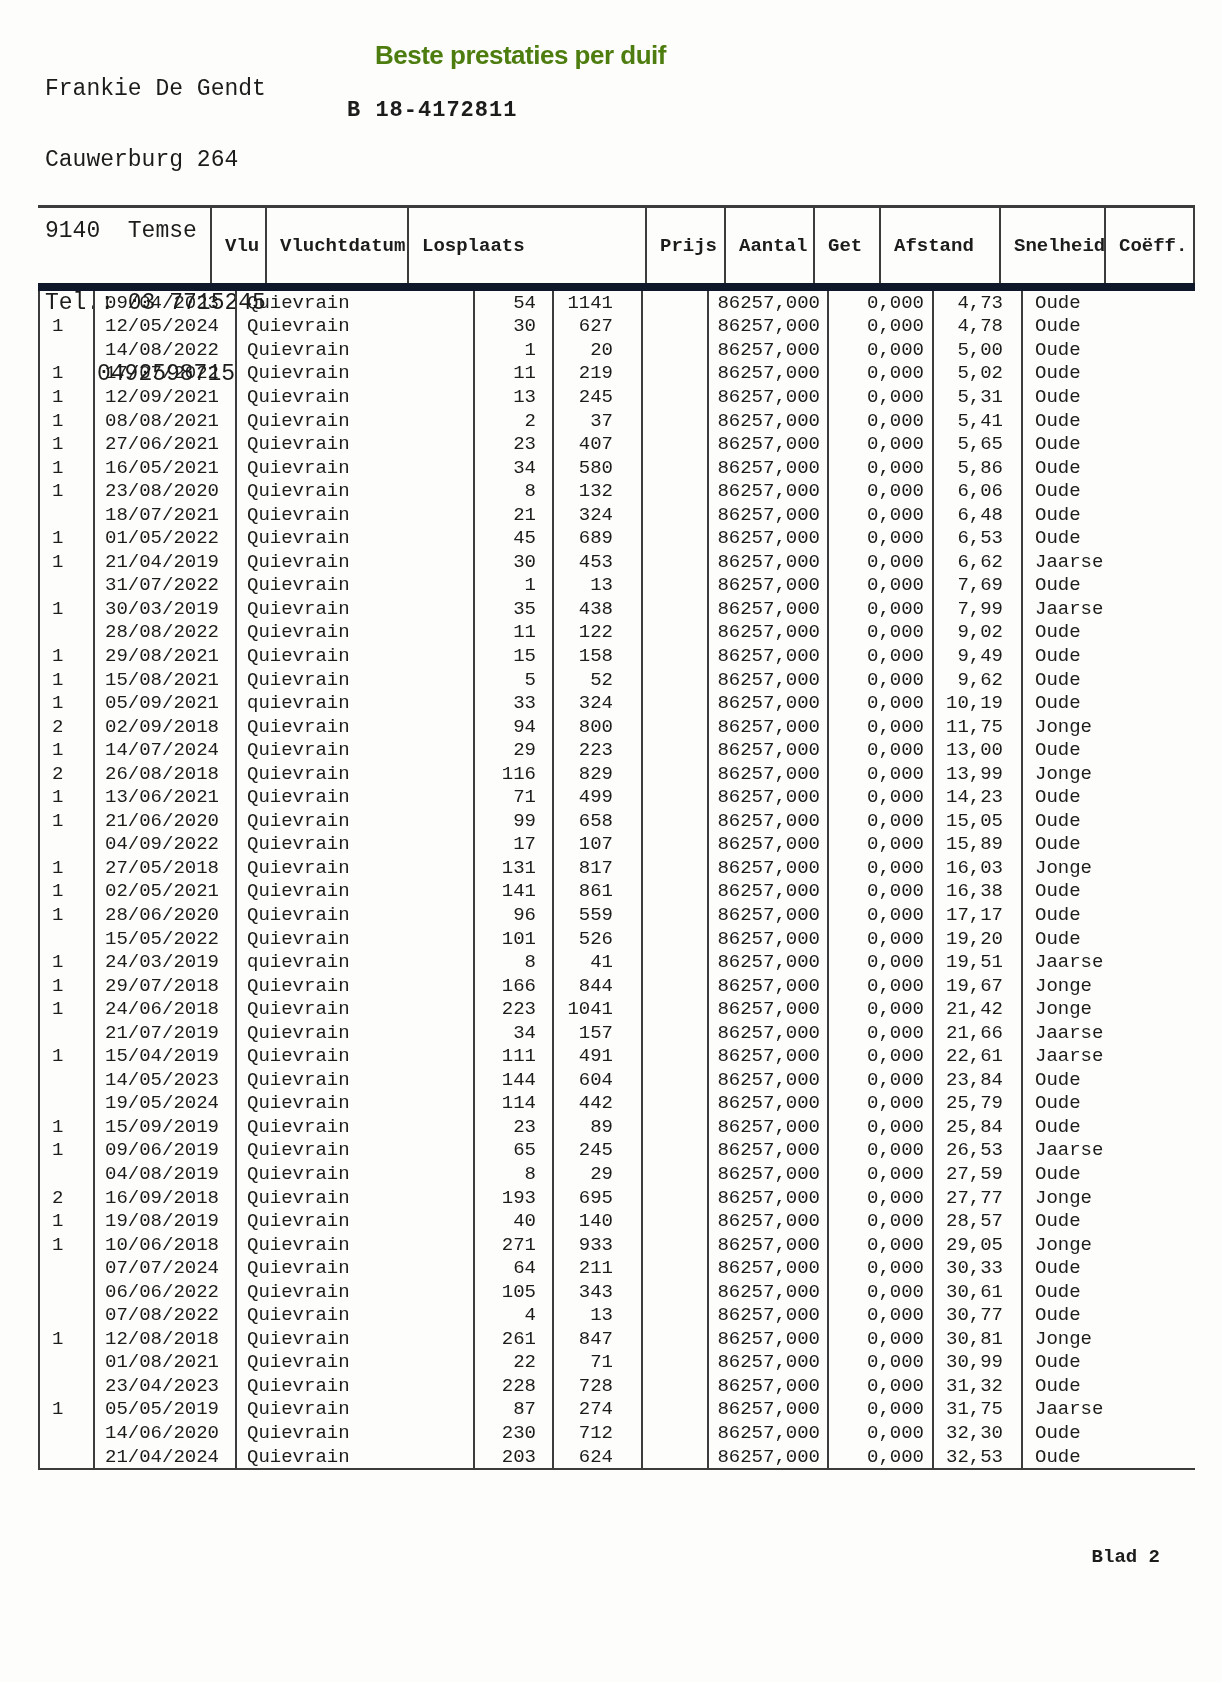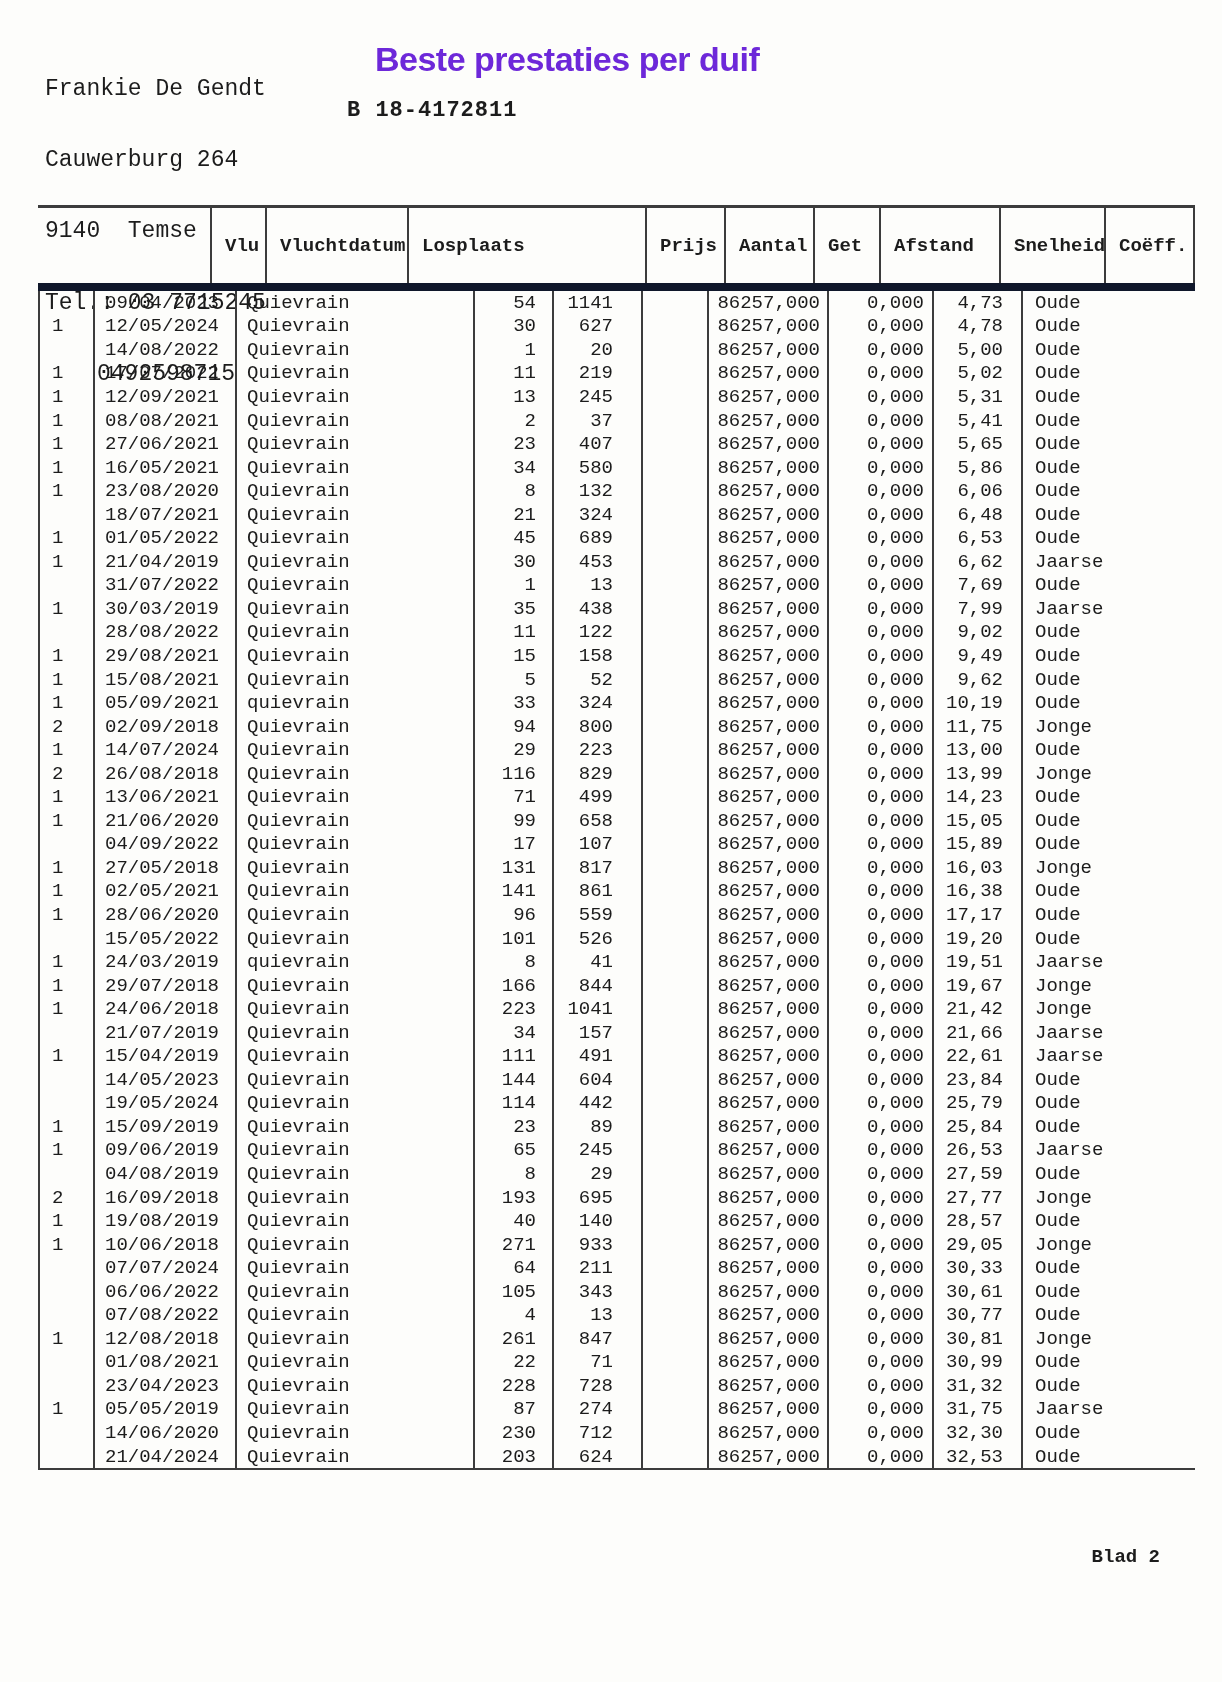--- a/index.html
+++ b/index.html
@@ -13,22 +13,22 @@
   }
   .letterhead{
     position:absolute;left:45px;top:30px;
     font-size:23px;line-height:23.8px;
     white-space:pre;
   }
   .letterhead .mobile-line{margin-left:52px;}
   .doc-title{
     position:absolute;left:375px;top:40px;
     font-family:"Liberation Sans", sans-serif;
-    font-weight:bold;font-size:34px;letter-spacing:-0.5px;
-    color:#6d28d9;
+    font-weight:bold;font-size:26px;letter-spacing:-0.5px;
+    color:#4d7c0f;
   }
   .ring-number{
     position:absolute;left:347px;top:98px;
     font-size:22px;font-weight:bold;letter-spacing:1px;
   }
   .results-table{
     position:absolute;left:38px;top:205px;width:1157px;
     border-top:3px solid #3c3c3c;
     border-bottom:2px solid #3c3c3c;
   }

